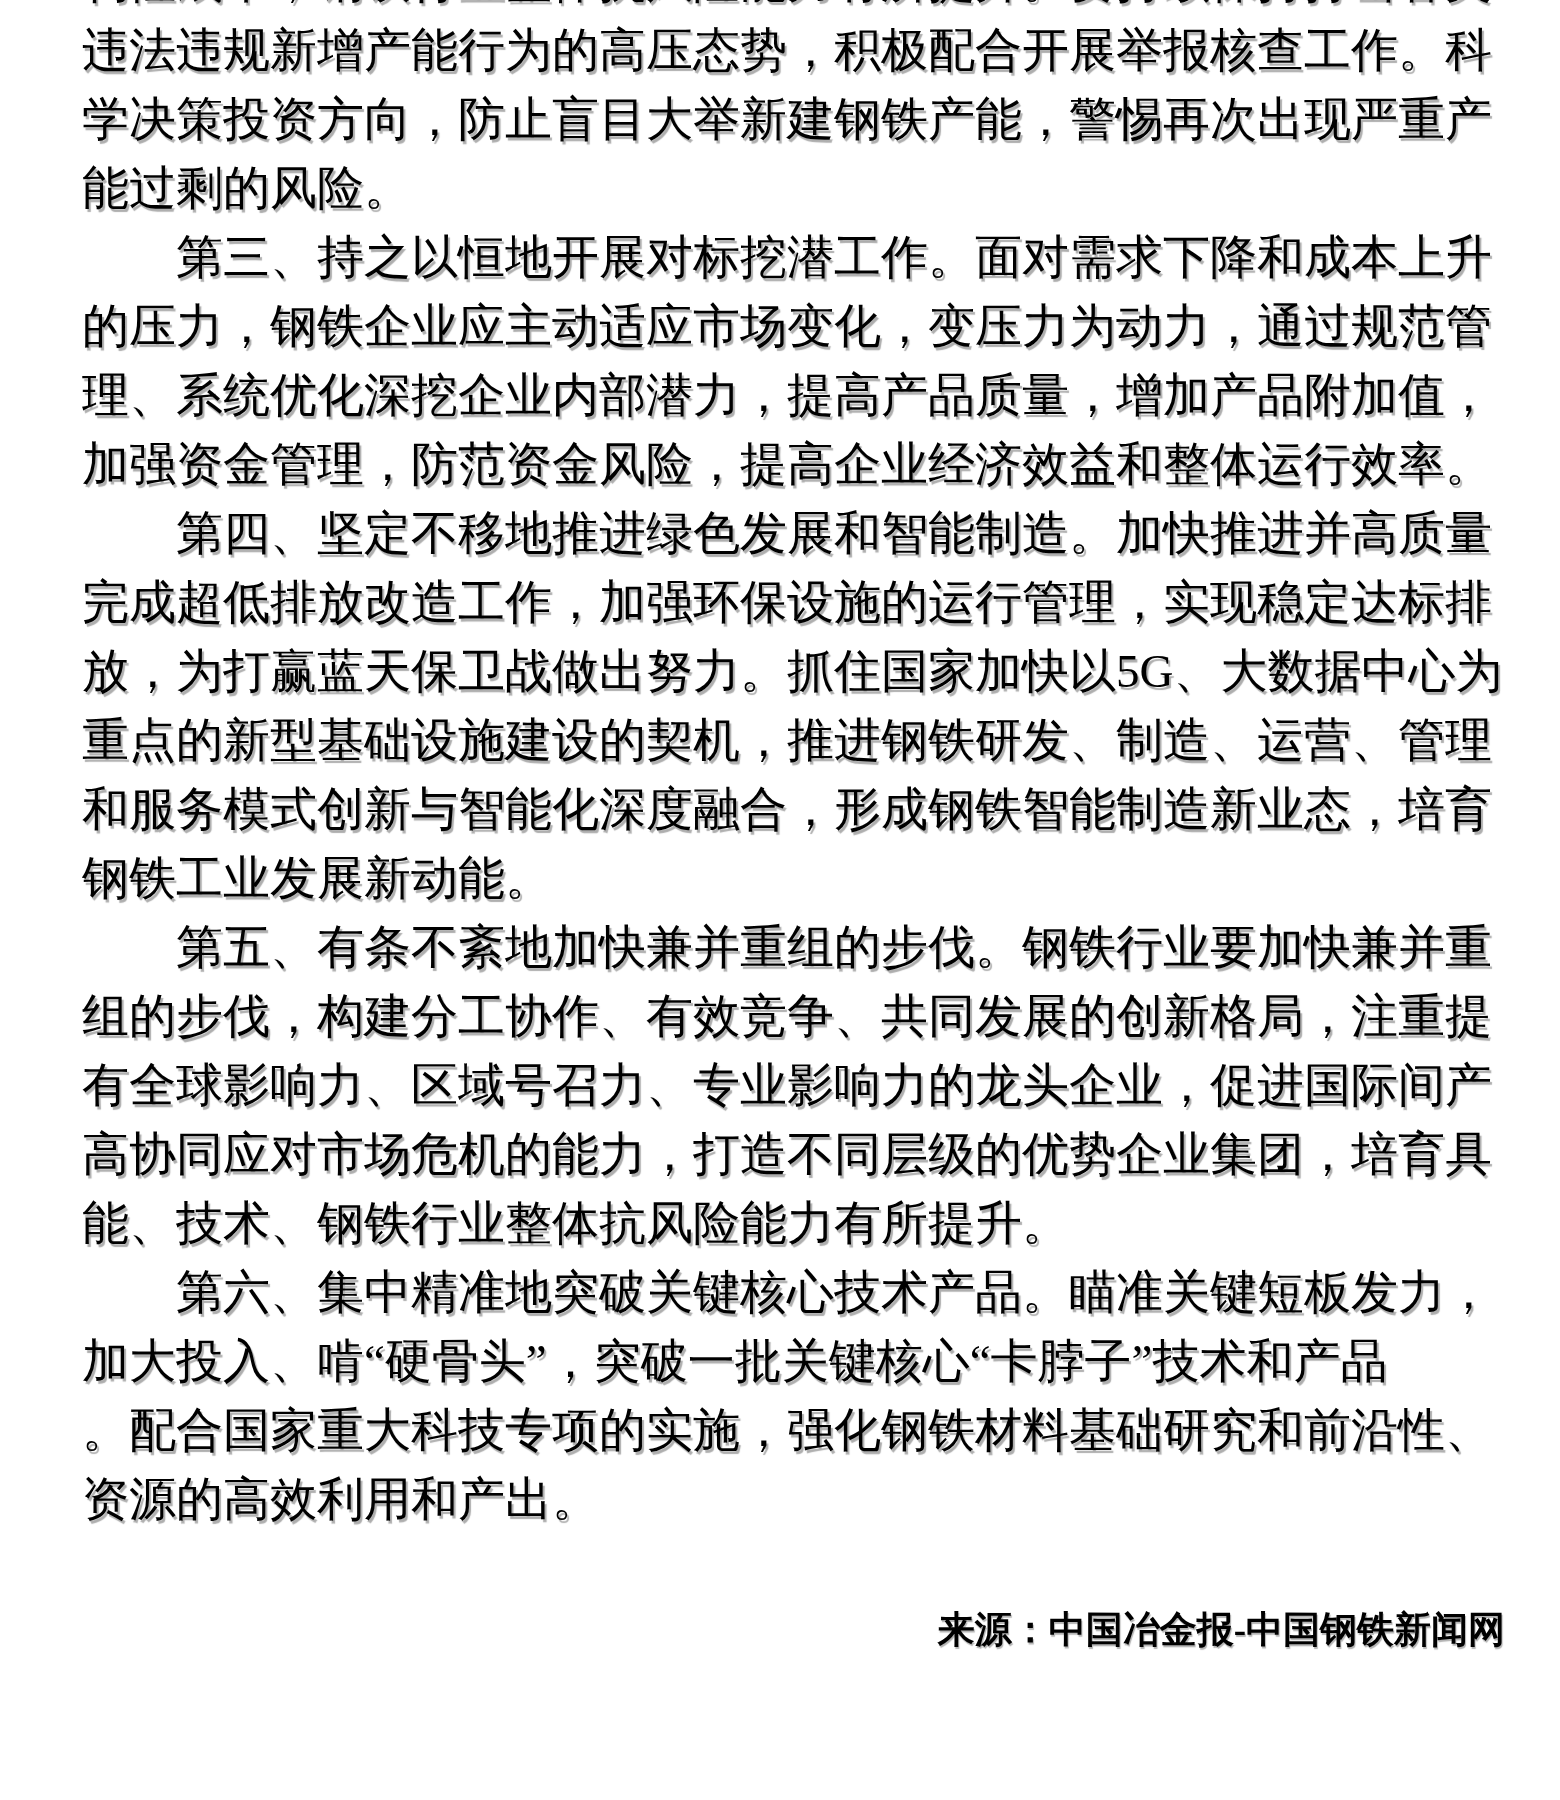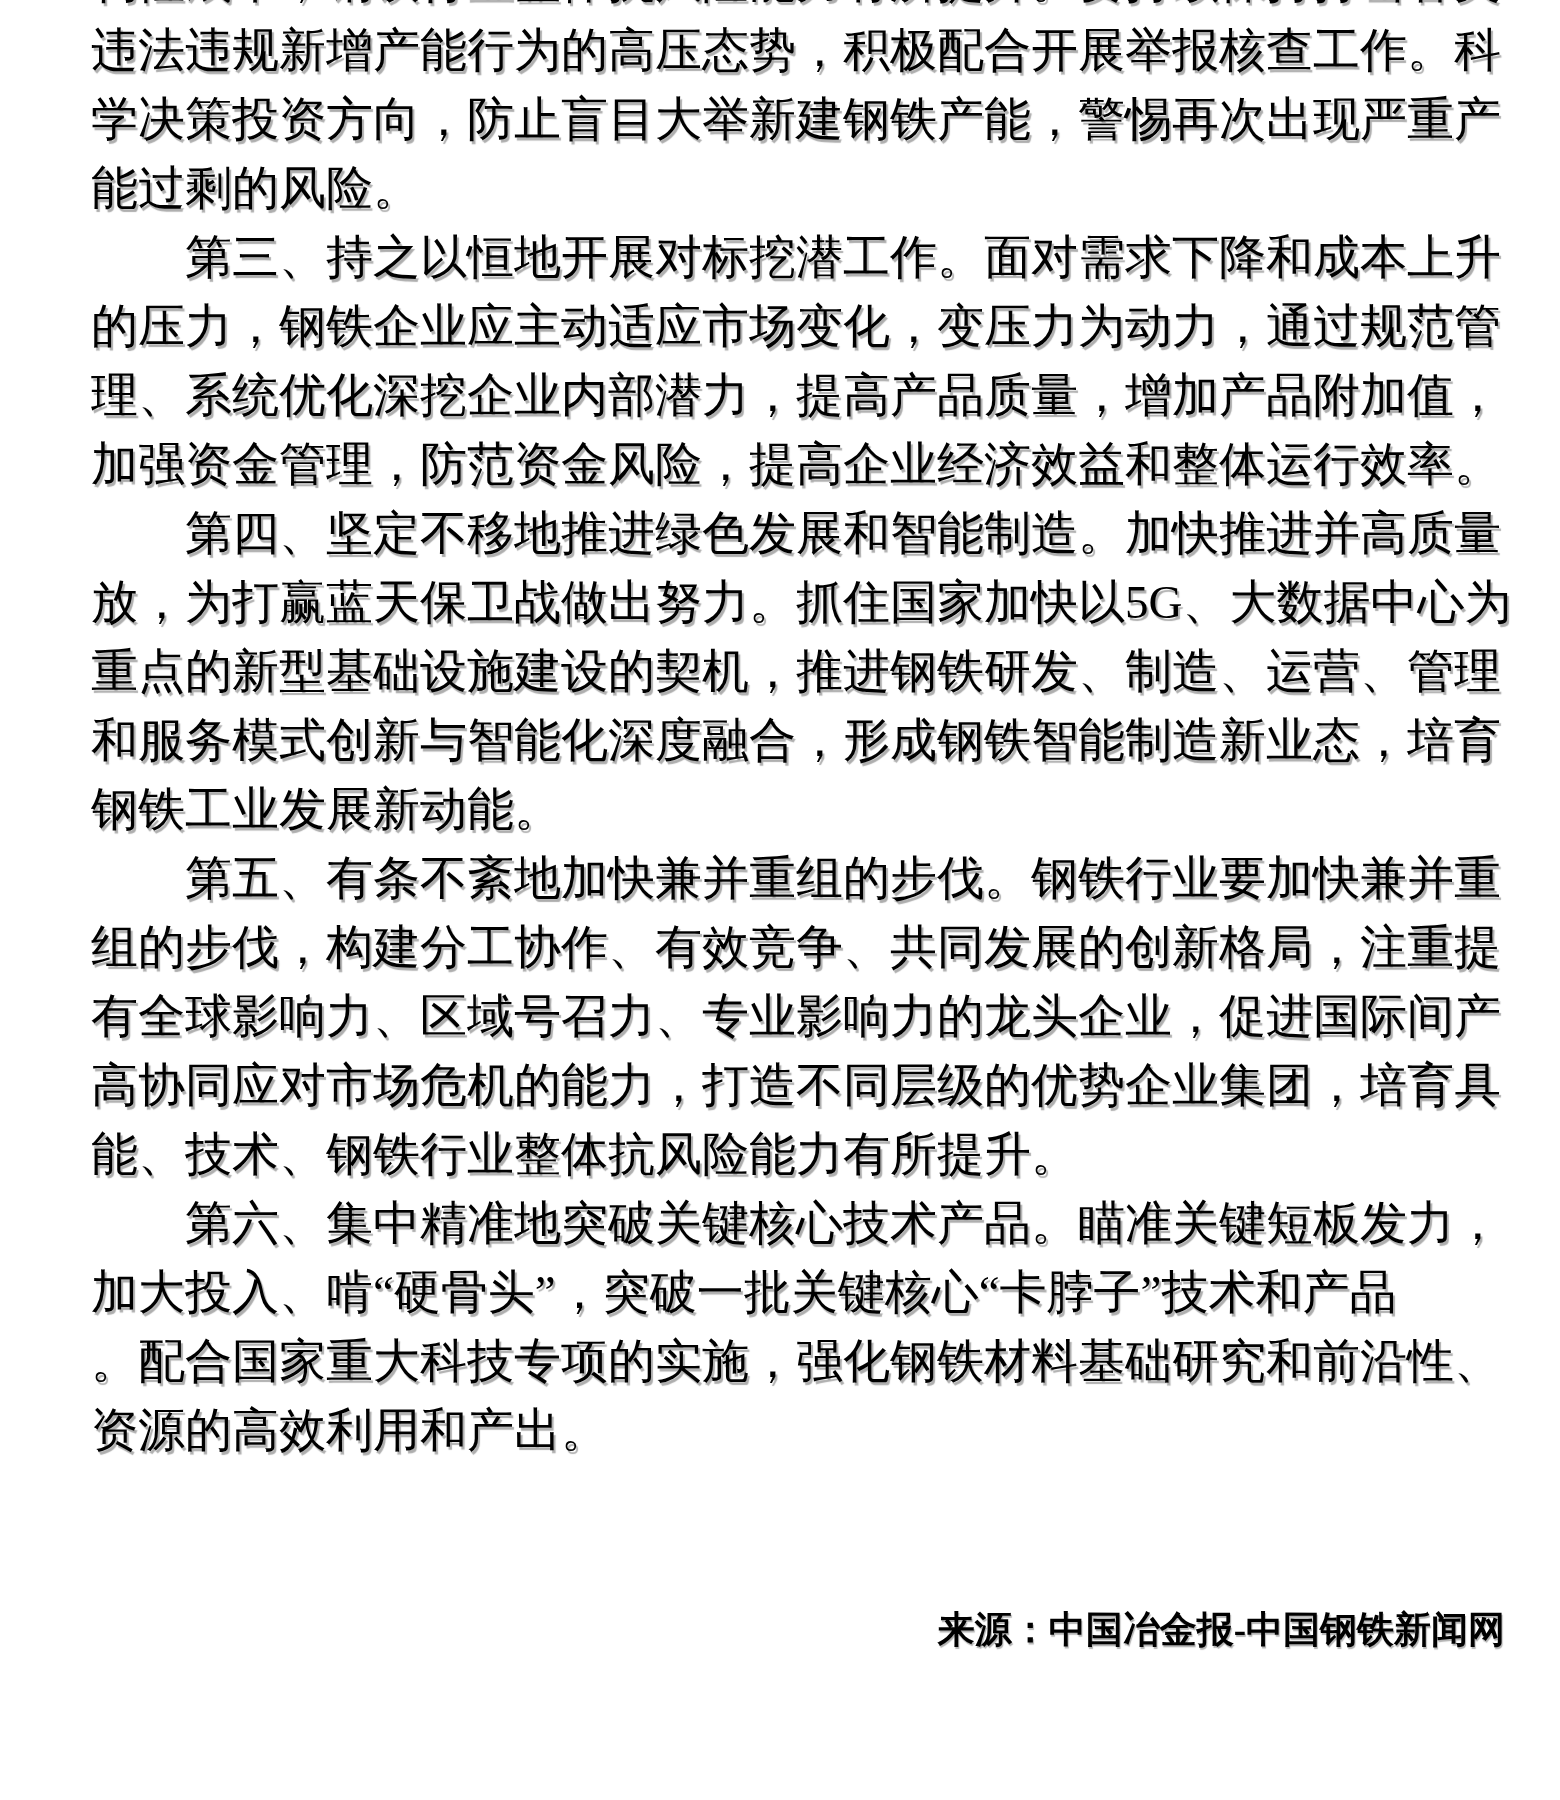--- a/index.html
+++ b/index.html
@@ -23,21 +23,20 @@
     font-size: 47px;
     line-height: 69px;
     letter-spacing: 0px;
     color: #000000;
     text-shadow: 2px 3px 1px rgba(0,0,0,0.32);
   }
   .text-line {
     height: 69px;
     white-space: pre;
     overflow: visible;
-    margin-left: 9px;
   }
   .source-line {
     position: absolute;
     top: 1603px;
     right: 55px;
     font-size: 37px;
     line-height: 54px;
     white-space: pre;
     color: #000000;
     text-shadow: 1px 2px 1px rgba(0,0,0,0.3);
@@ -50,20 +49,21 @@
 <div class="article-body">
     <div class="text-line">构性成本，钢铁行业整体抗风险能力有所提升。要持续保持打击各类</div>
     <div class="text-line">违法违规新增产能行为的高压态势，积极配合开展举报核查工作。科</div>
     <div class="text-line">学决策投资方向，防止盲目大举新建钢铁产能，警惕再次出现严重产</div>
     <div class="text-line">能过剩的风险。</div>
     <div class="text-line">　　第三、持之以恒地开展对标挖潜工作。面对需求下降和成本上升</div>
     <div class="text-line">的压力，钢铁企业应主动适应市场变化，变压力为动力，通过规范管</div>
     <div class="text-line">理、系统优化深挖企业内部潜力，提高产品质量，增加产品附加值，</div>
     <div class="text-line">加强资金管理，防范资金风险，提高企业经济效益和整体运行效率。</div>
     <div class="text-line">　　第四、坚定不移地推进绿色发展和智能制造。加快推进并高质量</div>
+    <div class="text-line">完成超低排放改造工作，加强环保设施的运行管理，实现稳定达标排</div>
     <div class="text-line">放，为打赢蓝天保卫战做出努力。抓住国家加快以5G、大数据中心为</div>
     <div class="text-line">重点的新型基础设施建设的契机，推进钢铁研发、制造、运营、管理</div>
     <div class="text-line">和服务模式创新与智能化深度融合，形成钢铁智能制造新业态，培育</div>
     <div class="text-line">钢铁工业发展新动能。</div>
     <div class="text-line">　　第五、有条不紊地加快兼并重组的步伐。钢铁行业要加快兼并重</div>
     <div class="text-line">组的步伐，构建分工协作、有效竞争、共同发展的创新格局，注重提</div>
     <div class="text-line">有全球影响力、区域号召力、专业影响力的龙头企业，促进国际间产</div>
     <div class="text-line">高协同应对市场危机的能力，打造不同层级的优势企业集团，培育具</div>
     <div class="text-line">能、技术、钢铁行业整体抗风险能力有所提升。</div>
     <div class="text-line">　　第六、集中精准地突破关键核心技术产品。瞄准关键短板发力，</div>

